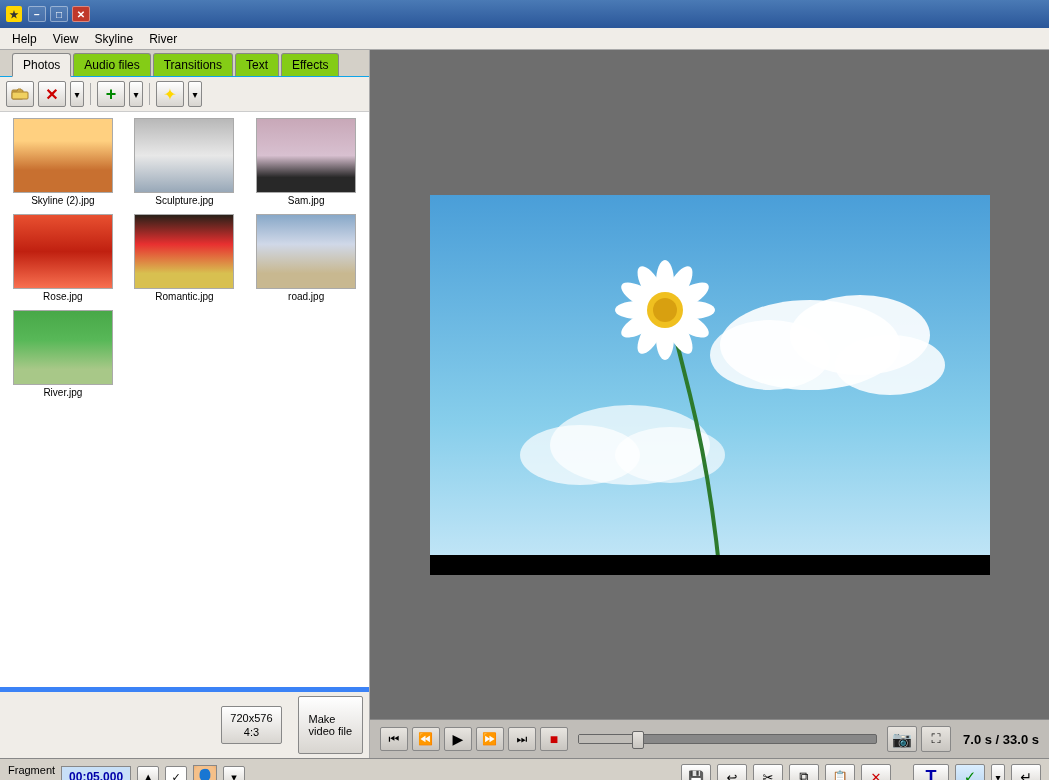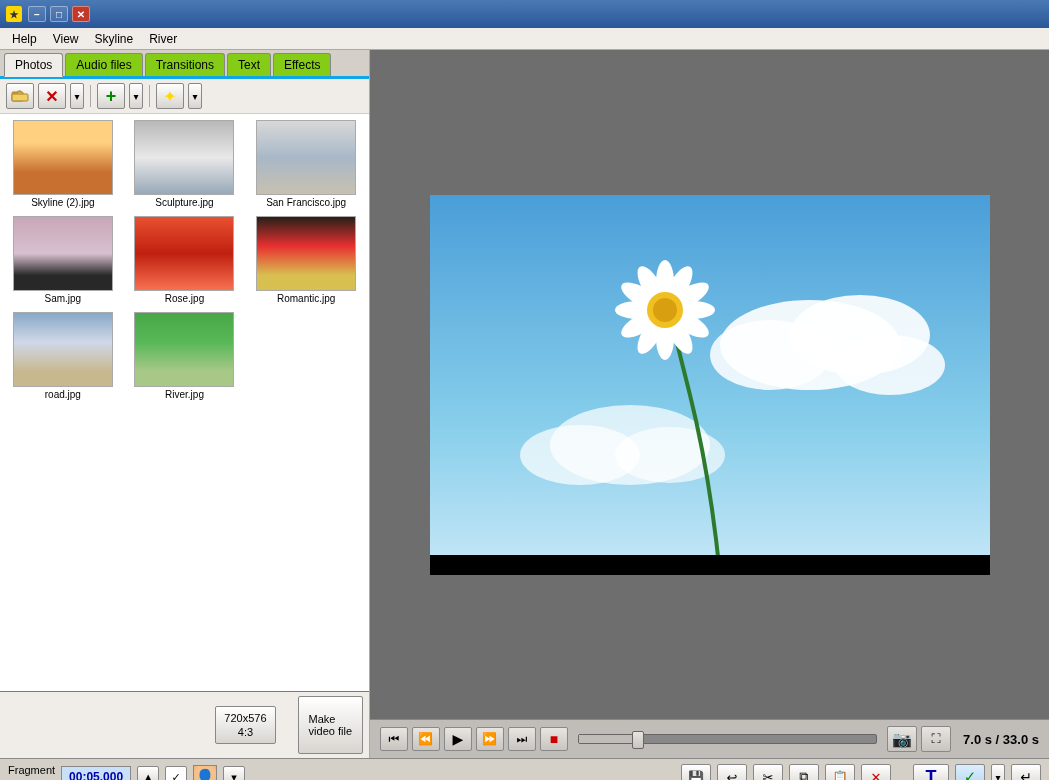--- a/index.html
+++ b/index.html
@@ -60,23 +60,23 @@
       background: #f0ede8;
       border-right: 1px solid #aaa;
       display: flex;
       flex-direction: column;
     }
 
     
     #tabs {
       display: flex;
       background: #d4d0c8;
-      border-bottom: 3px solid #0ea5e9;
+      border-bottom: 1px solid #0ea5e9;
       padding-top: 3px;
-      padding-left: 4px;
+      padding-left: 12px;
     }
     .tab {
       padding: 4px 10px;
       font-size: 12px;
       cursor: pointer;
       border: 1px solid #888;
       border-bottom: none;
       background: #84cc16;
       color: #000;
       border-radius: 3px 3px 0 0;
@@ -139,22 +139,22 @@
       color: #666;
     }
     .photo-label { font-size: 10px; color: #000; text-align: center; margin-top: 2px; }
 
     
     #size-row {
       display: flex;
       align-items: center;
       padding: 4px 6px;
       background: #f0ede8;
-      border-top: 1px solid #3b82f6;
-      gap: 22px;
+      border-top: 5px solid #3b82f6;
+      gap: 16px;
     }
     .size-btn {
       padding: 4px 8px;
       border: 1px solid #888;
       background: linear-gradient(to bottom, #fff 0%, #d8d5d0 100%);
       cursor: pointer;
       font-size: 11px;
       border-radius: 2px;
       text-align: center;
       line-height: 1.3;
@@ -382,24 +382,20 @@
     </div>
 
     <div id="photo-grid">
       <div class="photo-item">
         <div class="photo-thumb-placeholder thumb-skyline"></div>
         <span class="photo-label">Skyline (2).jpg</span>
       </div>
       <div class="photo-item">
         <div class="photo-thumb-placeholder thumb-sculpture"></div>
         <span class="photo-label">Sculpture.jpg</span>
-      </div>
-      <div class="photo-item">
-        <div class="photo-thumb-placeholder thumb-sanfrancisco"></div>
-        <span class="photo-label">San Francisco.jpg</span>
       </div>
       <div class="photo-item">
         <div class="photo-thumb-placeholder thumb-sam"></div>
         <span class="photo-label">Sam.jpg</span>
       </div>
       <div class="photo-item">
         <div class="photo-thumb-placeholder thumb-rose"></div>
         <span class="photo-label">Rose.jpg</span>
       </div>
       <div class="photo-item">

